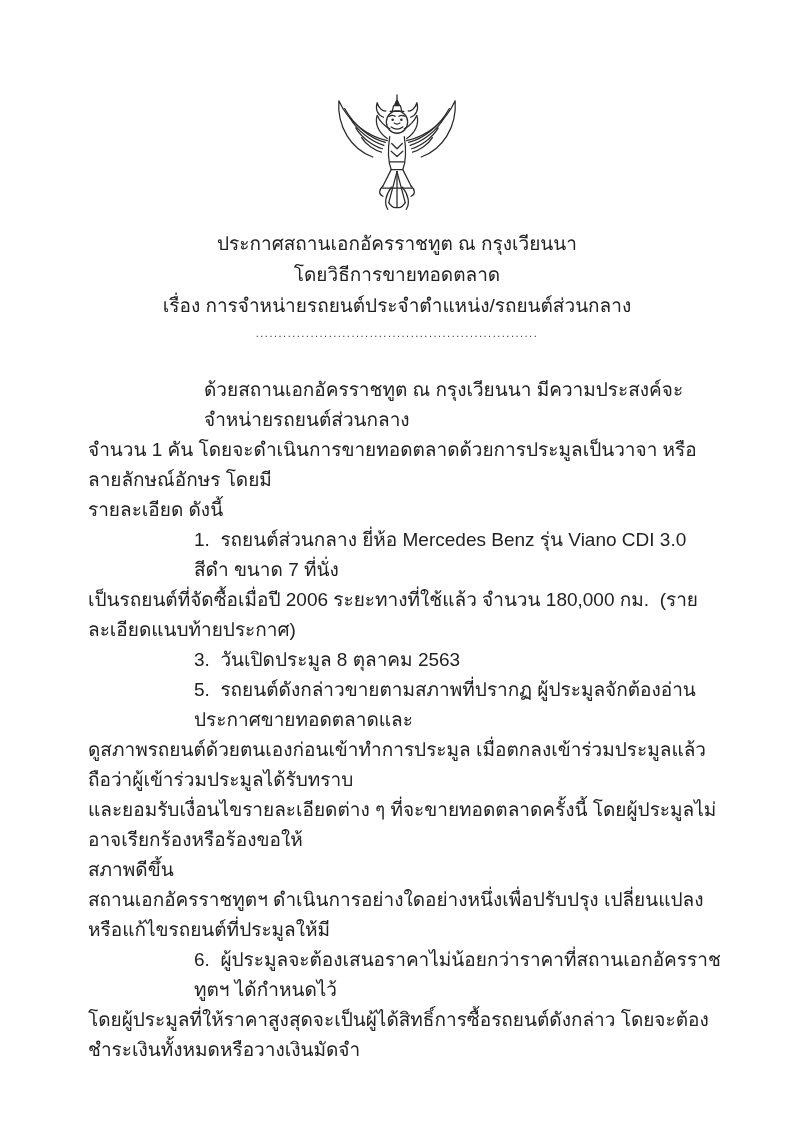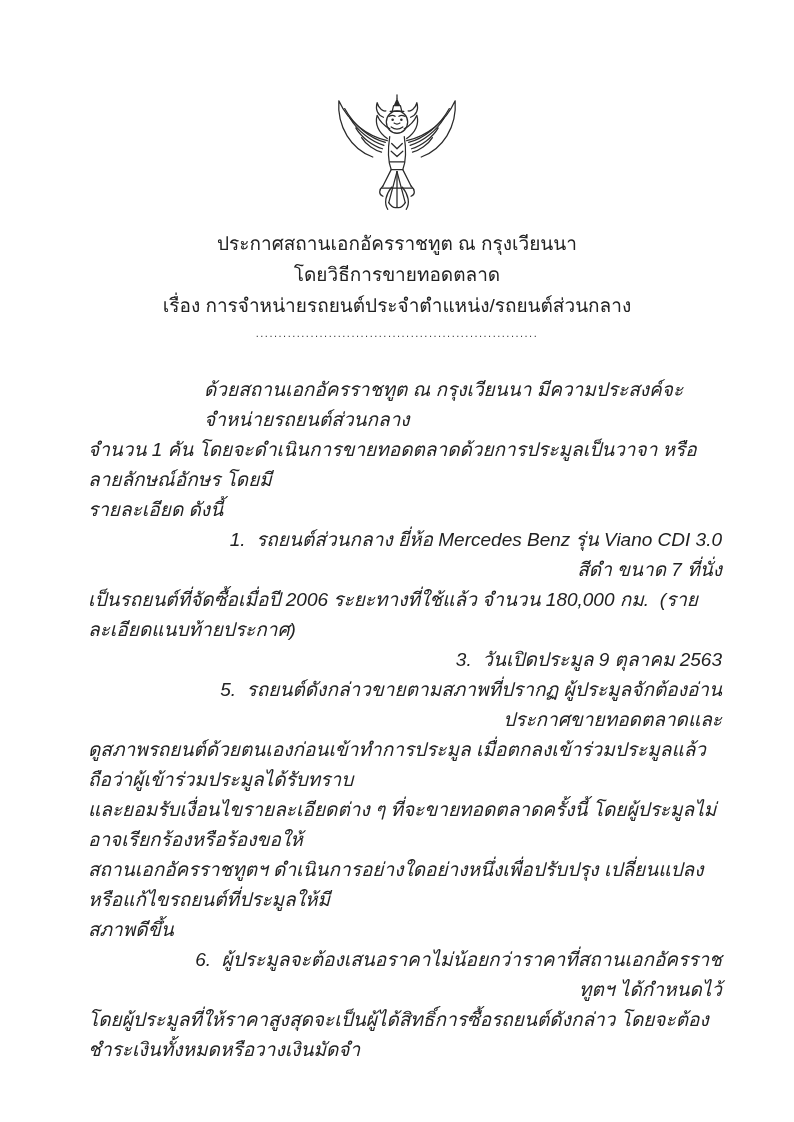--- a/index.html
+++ b/index.html
@@ -35,23 +35,23 @@
     letter-spacing: 1.5px;
     color: #3a3a3a;
     line-height: 11px;
   }
   .document-body {
     margin: 36px 72px 0 88px;
     font-size: 19px;
     line-height: 30px;
     color: #222222;
   }
-  .body-line { white-space: pre-wrap; min-height: 30px; font-style: italic; }
+  .body-line { white-space: pre-wrap; min-height: 30px; }
   .indent-para { padding-left: 116px; }
-  .indent-item { padding-left: 106px; text-align: right; }
+  .indent-item { padding-left: 106px; }
   .indent-none { padding-left: 0; }
 </style>
 </head>
 <body>
 
 <div class="page">
 
   <svg class="emblem" viewBox="0 0 140 130" xmlns="http://www.w3.org/2000/svg">
     <g stroke="#2b2b2b" fill="none" stroke-width="1.3" stroke-linecap="round" stroke-linejoin="round">
 
@@ -113,23 +113,23 @@
   </div>
 
   <div class="dotted-divider">..............................................................</div>
 
   <div class="document-body" id="document-body">
       <div class="body-line indent-para">ด้วยสถานเอกอัครราชทูต ณ กรุงเวียนนา มีความประสงค์จะจำหน่ายรถยนต์ส่วนกลาง</div>
       <div class="body-line indent-none">จำนวน 1 คัน โดยจะดำเนินการขายทอดตลาดด้วยการประมูลเป็นวาจา หรือ ลายลักษณ์อักษร โดยมี</div>
       <div class="body-line indent-none">รายละเอียด ดังนี้</div>
       <div class="body-line indent-item">1.  รถยนต์ส่วนกลาง ยี่ห้อ Mercedes Benz รุ่น Viano CDI 3.0 สีดำ ขนาด 7 ที่นั่ง</div>
       <div class="body-line indent-none">เป็นรถยนต์ที่จัดซื้อเมื่อปี 2006 ระยะทางที่ใช้แล้ว จำนวน 180,000 กม.  (รายละเอียดแนบท้ายประกาศ)</div>
-      <div class="body-line indent-item">3.  วันเปิดประมูล 9 ตุลาคม 2563</div>
+      <div class="body-line indent-item">3.  วันเปิดประมูล 8 ตุลาคม 2563</div>
       <div class="body-line indent-item">5.  รถยนต์ดังกล่าวขายตามสภาพที่ปรากฏ ผู้ประมูลจักต้องอ่านประกาศขายทอดตลาดและ</div>
       <div class="body-line indent-none">ดูสภาพรถยนต์ด้วยตนเองก่อนเข้าทำการประมูล เมื่อตกลงเข้าร่วมประมูลแล้วถือว่าผู้เข้าร่วมประมูลได้รับทราบ</div>
       <div class="body-line indent-none">และยอมรับเงื่อนไขรายละเอียดต่าง ๆ ที่จะขายทอดตลาดครั้งนี้ โดยผู้ประมูลไม่อาจเรียกร้องหรือร้องขอให้</div>
+      <div class="body-line indent-none">สภาพดีขึ้น</div>
       <div class="body-line indent-none">สถานเอกอัครราชทูตฯ ดำเนินการอย่างใดอย่างหนึ่งเพื่อปรับปรุง เปลี่ยนแปลง หรือแก้ไขรถยนต์ที่ประมูลให้มี</div>
-      <div class="body-line indent-none">สภาพดีขึ้น</div>
       <div class="body-line indent-item">6.  ผู้ประมูลจะต้องเสนอราคาไม่น้อยกว่าราคาที่สถานเอกอัครราชทูตฯ ได้กำหนดไว้</div>
       <div class="body-line indent-none">โดยผู้ประมูลที่ให้ราคาสูงสุดจะเป็นผู้ได้สิทธิ์การซื้อรถยนต์ดังกล่าว โดยจะต้องชำระเงินทั้งหมดหรือวางเงินมัดจำ</div>
     </div>
 
 </div>
 
 </body></html>

